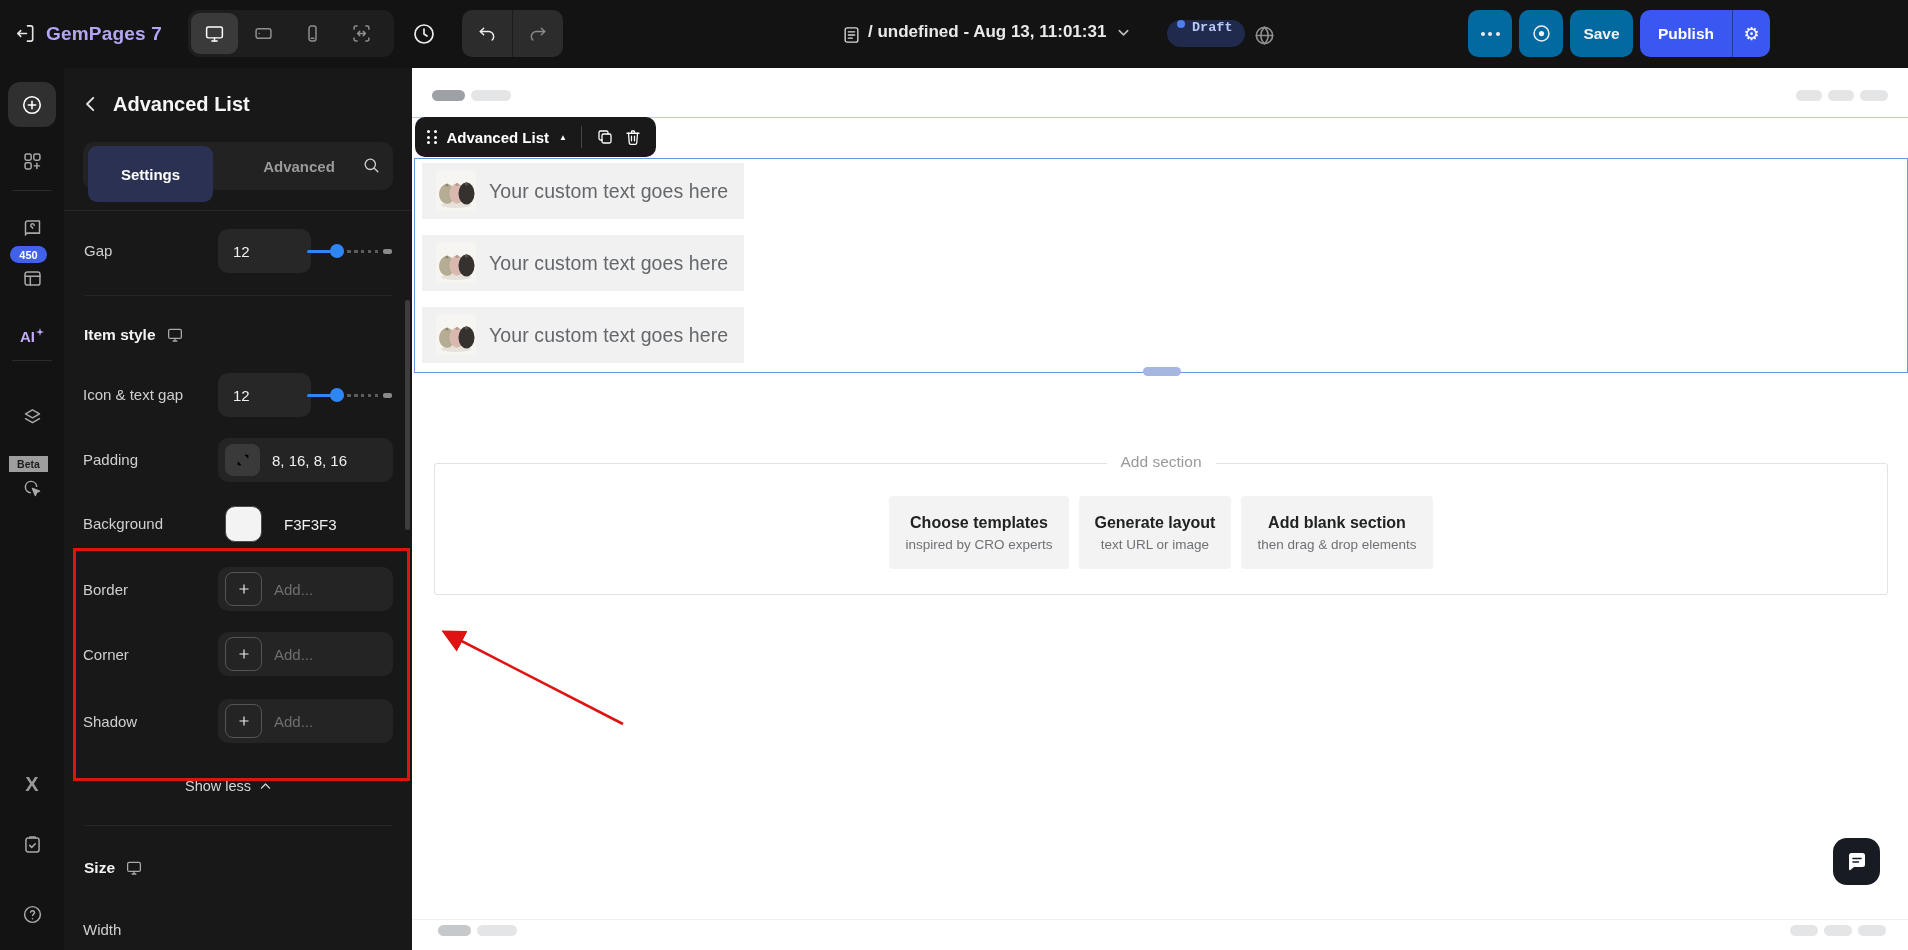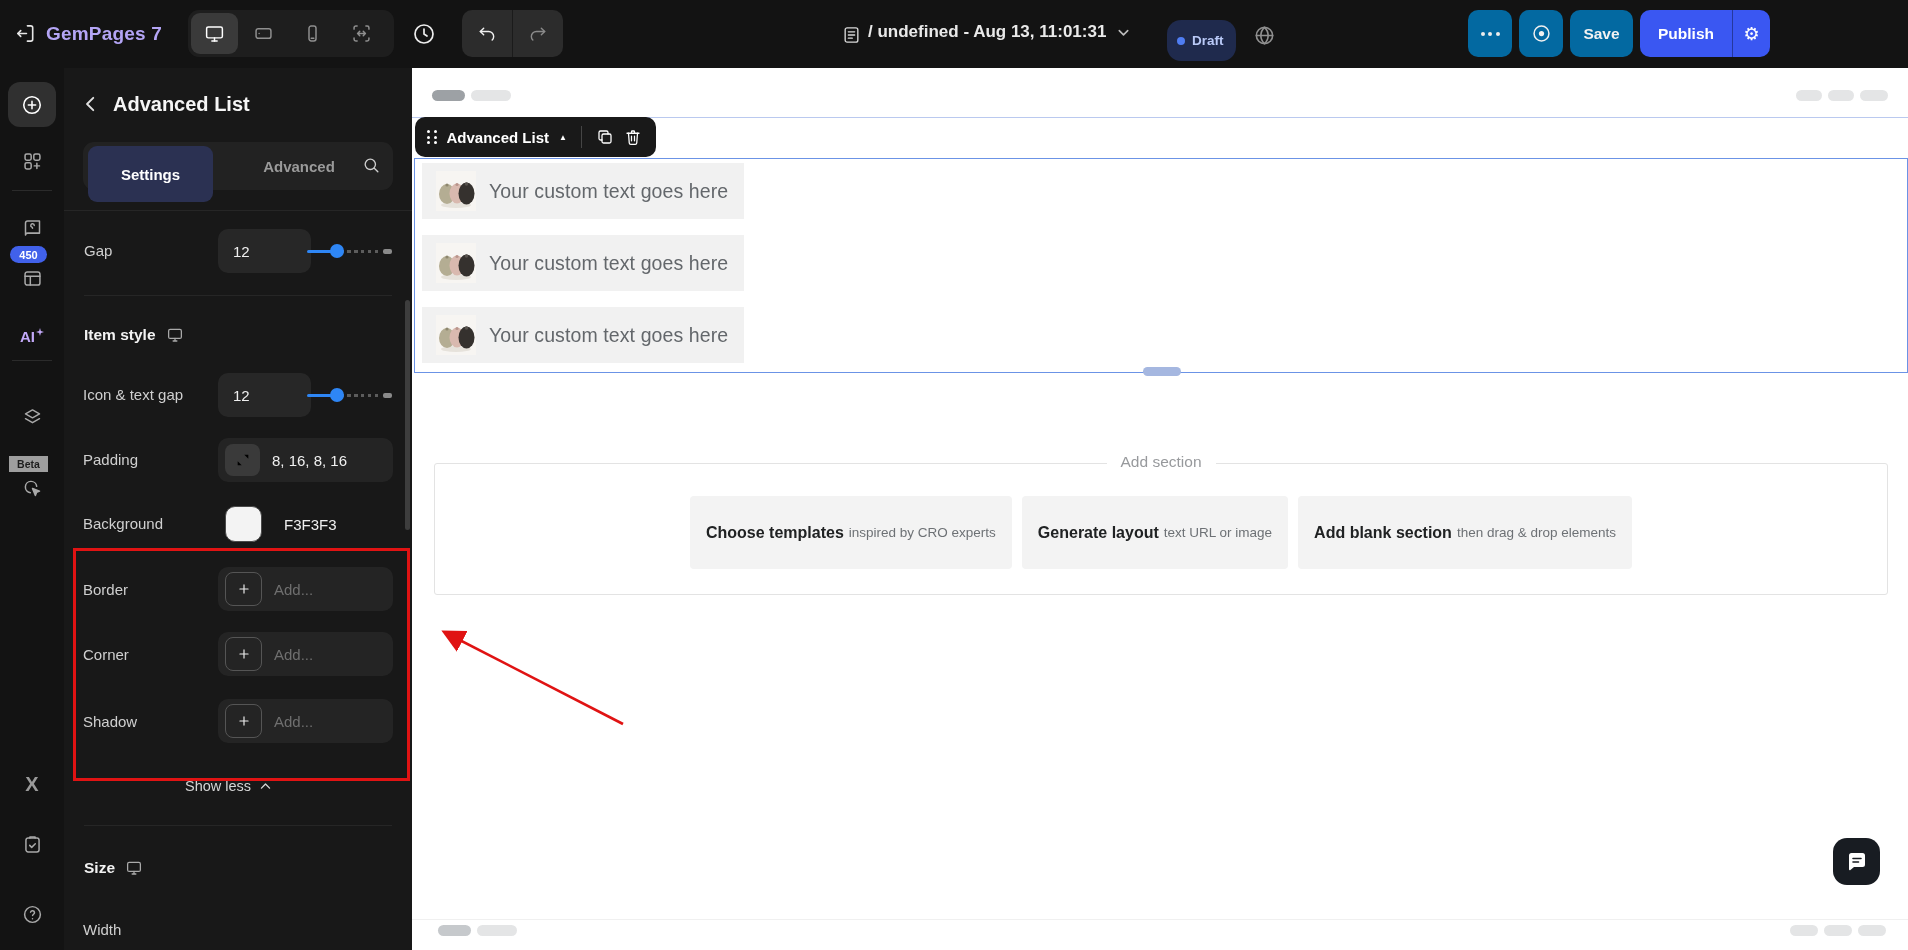--- a/index.html
+++ b/index.html
@@ -12,21 +12,21 @@
   .ic svg{stroke:currentColor;fill:none;stroke-width:1.7;stroke-linecap:round;stroke-linejoin:round;}
 
   
   .topbar{left:0;top:0;width:1908px;height:68px;background:#131313;}
   .brand{font-size:19px;font-weight:700;color:#b4a5f5;letter-spacing:.2px;}
   .devgroup{left:188px;top:10px;width:200px;height:47px;background:#1e1e1e;border-radius:11px;display:flex;align-items:center;padding:0 3px;gap:2px;}
   .devbtn{width:47px;height:41px;border-radius:9px;display:flex;align-items:center;justify-content:center;color:#8f8f8f;}
   .devbtn.active{background:#3a3a3a;color:#fff;}
   .sqbtn{height:47px;background:#0369a1;border-radius:10px;display:flex;align-items:center;justify-content:center;color:#ededed;}
   .title{font-size:17px;font-weight:600;color:#e9e9e9;white-space:nowrap;}
-  .draft{height:41px;border-radius:14px;background:#1f2a4d;display:flex;align-items:center;gap:7px;padding:0 12px 0 10px;}
+  .draft{height:27px;border-radius:14px;background:#1f2a4d;display:flex;align-items:flex-start;gap:7px;padding:0 12px 0 10px;font-family:Liberation Mono, monospace;}
   .draft .dot{width:8px;height:8px;border-radius:50%;background:#4f7df2;}
   .draft span{font-size:13.5px;color:#b9c9f7;font-weight:600;}
   .savebtn{font-size:15.5px;font-weight:600;color:#f2f2f2;}
   .pub{left:1640px;top:10px;height:47px;border-radius:10px;background:#3a57f2;display:flex;align-items:center;overflow:hidden;}
   .pub .main{padding:0 18px;font-size:15.5px;font-weight:600;color:#fff;height:100%;display:flex;align-items:center;}
   .pub .div{width:1px;height:100%;background:rgba(0,0,0,.35);}
   .pub .gear{width:37px;height:100%;display:flex;align-items:center;justify-content:center;color:#fff;font-size:18px;}
   .moredots{display:flex;gap:3.5px;}
   .moredots i{width:4px;height:4px;border-radius:50%;background:#ededed;}
 
@@ -82,21 +82,21 @@
   .dots6{display:grid;grid-template-columns:repeat(2,3px);grid-auto-rows:3px;gap:2.5px 3.5px;}
   .dots6 i{width:3px;height:3px;border-radius:50%;background:#fff;}
   .selrect{left:2px;top:90px;width:1492px;height:213px;border:1.5px solid #6b93e6;z-index:4;}
   .selhandle{left:731px;top:299px;width:38px;height:9px;border-radius:5px;background:#a5b7e0;z-index:5;}
   .listitem{left:10px;width:322px;height:56px;background:#f1f1f1;display:flex;align-items:center;padding-left:14px;box-sizing:border-box;gap:13px;z-index:5;}
   .listitem .txt{font-size:19.5px;color:#63676b;letter-spacing:.1px;white-space:nowrap;}
   .addsec{left:22px;top:395px;width:1452px;height:130px;border:1px solid #e3e3e3;border-radius:3px;}
   .addsec-label{top:-11px;left:0;width:100%;display:flex;justify-content:center;}
   .addsec-label span{background:#fff;padding:0 14px;font-size:15.5px;color:#97999c;}
   .cards{left:0;top:32px;width:100%;display:flex;justify-content:center;gap:10px;}
-  .card{height:73px;background:#f3f3f3;border-radius:4px;display:flex;flex-direction:row;align-items:center;justify-content:center;gap:5px;padding:0 16px;}
+  .card{height:73px;background:#f3f3f3;border-radius:4px;display:flex;flex-direction:column;align-items:center;justify-content:center;gap:5px;padding:0 16px;}
   .card .t{font-size:16px;font-weight:700;color:#202223;white-space:nowrap;}
   .card .s{font-size:13.5px;color:#6d7175;white-space:nowrap;}
   .footline{left:0;top:851px;width:1496px;height:1px;background:#f0f0f0;}
   .chatbtn{left:1421px;top:770px;width:47px;height:47px;border-radius:14px;background:#181c22;display:flex;align-items:center;justify-content:center;color:#fff;z-index:9;}
   .annot{left:0;top:0;width:1908px;height:950px;pointer-events:none;z-index:20;}
 </style>
 </head>
 <body>
 
 <div id="app">

